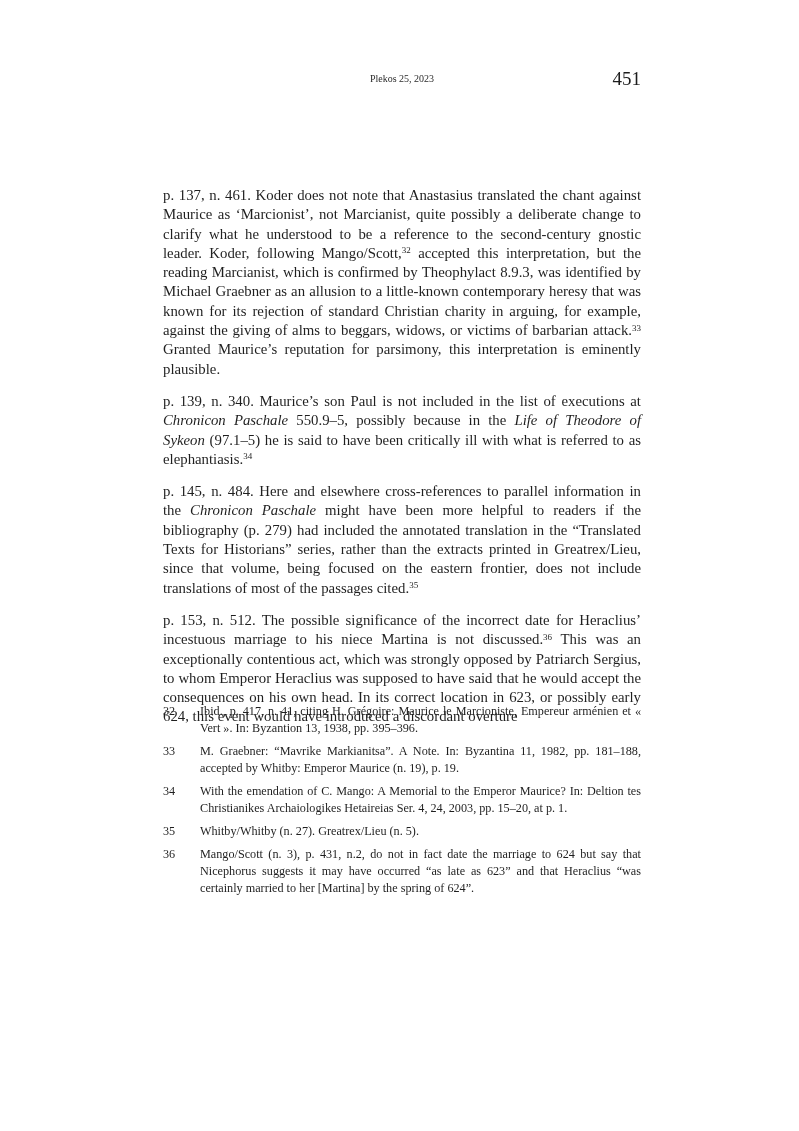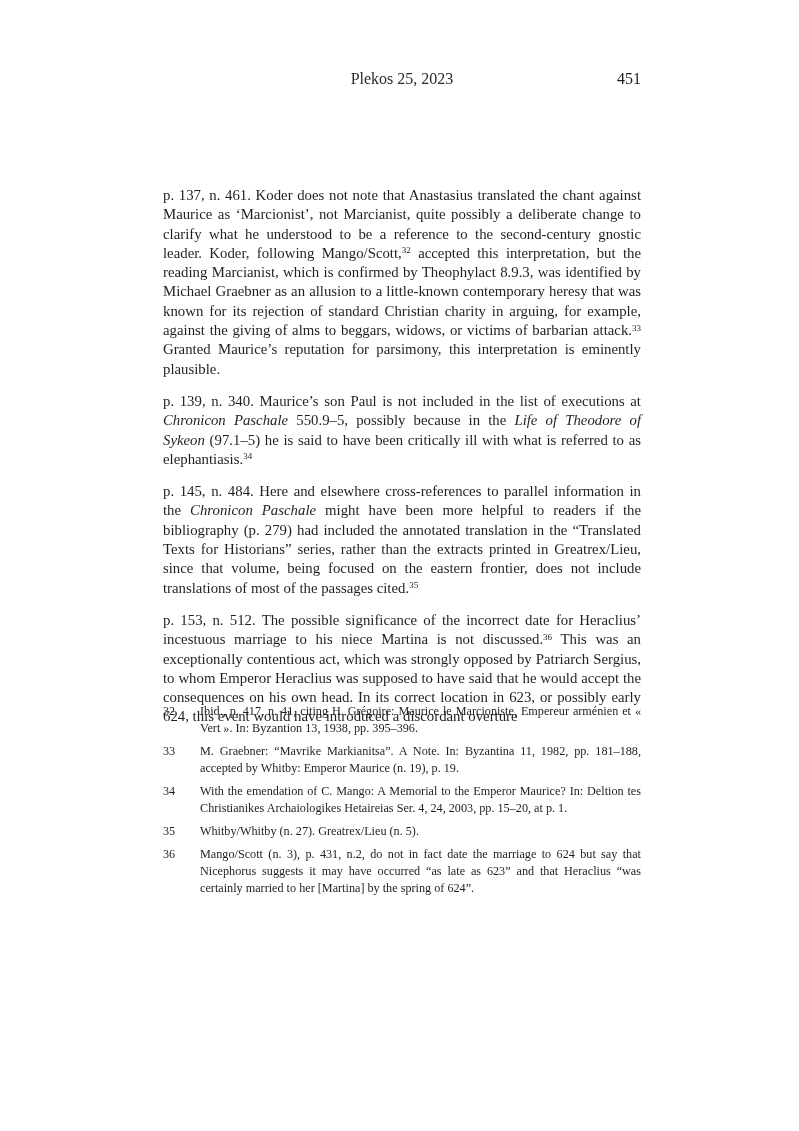--- a/index.html
+++ b/index.html
@@ -18,29 +18,29 @@
   }
   .header {
     position: absolute;
     left: 163px;
     top: 70px;
     width: 478px;
     height: 20px;
   }
   .journal {
     text-align: center;
-    font-size: 16px;
+    font-size: 10px;
     line-height: 18px;
     color: #2a2a2a;
   }
   .pagenum {
     position: absolute;
     right: 0;
     top: 0;
-    font-size: 16px;
+    font-size: 19px;
     line-height: 18px;
     color: #1c1c1c;
   }
   .content {
     position: absolute;
     left: 163px;
     top: 142px;
     width: 478px;
     margin-top: 44px;
   }

